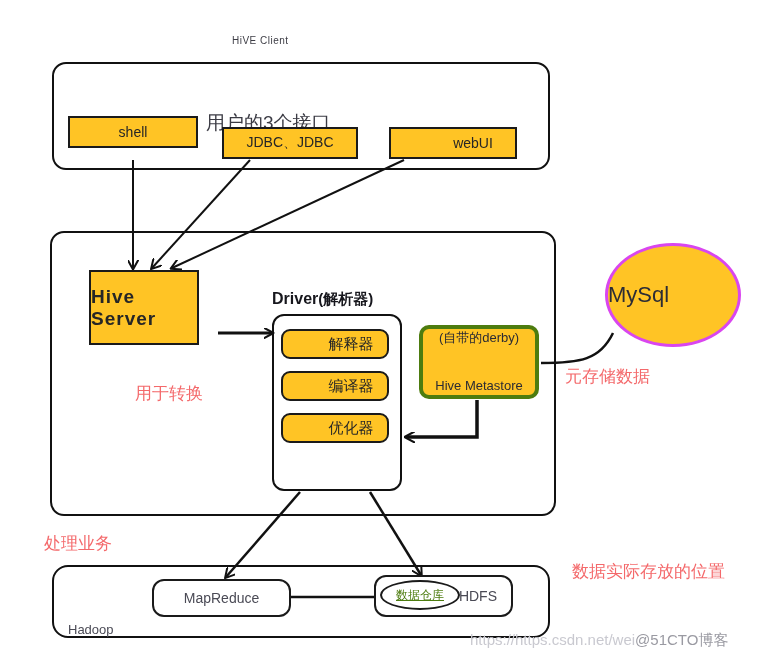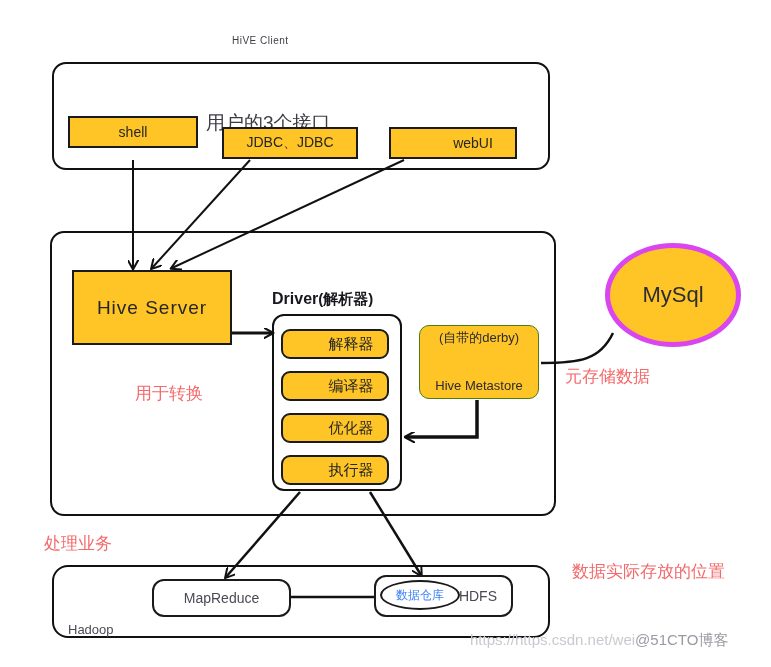--- a/index.html
+++ b/index.html
@@ -70,29 +70,29 @@
     display: flex;
     align-items: center;
     justify-content: center;
     color: #262626;
     box-sizing: border-box;
   }
   #box-shell  { left: 68px;  top: 116px; width: 130px; height: 32px; font-size: 14px; }
   #box-jdbc   { left: 222px; top: 127px; width: 136px; height: 32px; font-size: 14px; }
   #box-webui  { left: 389px; top: 127px; width: 128px; height: 32px; font-size: 14px; padding-left: 40px; }
   #box-hive-server {
-    left: 72px; top: 270px; width: 160px; height: 75px;
-    font-size: 19px; font-weight: normal; letter-spacing: 1px;
+    left: 89px; top: 270px; width: 110px; height: 75px;
+    font-size: 19px; font-weight: bold; letter-spacing: 1px;
   }
 
   
   .ybox-r {
     position: absolute;
     background: #FFC425;
-    border: 1px solid #4d7c0f;
+    border: 4px solid #4d7c0f;
     border-radius: 9px;
     display: flex;
     flex-direction: column;
     align-items: center;
     justify-content: center;
     color: #262626;
     box-sizing: border-box;
   }
   #box-metastore {
     left: 419px; top: 325px; width: 120px; height: 74px;
@@ -135,25 +135,24 @@
   #stage-1 { top: 371px; }
   #stage-2 { top: 413px; }
   #stage-3 { top: 455px; }
 
   
   #mysql-ellipse {
     position: absolute;
     left: 605px; top: 243px;
     width: 136px; height: 104px;
     background: #FFC425;
-    border: 5px solid #d946ef;
+    border: 3px solid #d946ef;
     border-radius: 50%;
     display: flex;
     align-items: center;
-    justify-content: center;
     font-size: 22px;
     color: #2c2c35;
     box-sizing: border-box;
   }
 
   
   .hbox {
     position: absolute;
     border: 2px solid #1a1a1a;
     border-radius: 12px;
@@ -177,22 +176,23 @@
     position: absolute;
     left: 380px; top: 580px;
     width: 80px; height: 30px;
     border: 2px solid #1a1a1a;
     border-radius: 50%;
     background: #ffffff;
     display: flex;
     align-items: center;
     justify-content: center;
     font-size: 12px;
-    color: #3b82f6;
-    box-sizing: border-box;
+    color: #4d7c0f;
+    box-sizing: border-box;
+    text-decoration: underline;
   }
 
   
   .red {
     position: absolute;
     color: #F4696B;
     white-space: nowrap;
     pointer-events: none;
   }
   #note-convert   { left: 135px; top: 382px; font-size: 17px; }
@@ -271,23 +271,20 @@
 
   <div class="stage" id="stage-0">
     <span>解释器</span>
   </div>
   <div class="stage" id="stage-1">
     <span>编译器</span>
   </div>
   <div class="stage" id="stage-2">
     <span>优化器</span>
   </div>
-  <div class="stage" id="stage-3">
-    <span>执行器</span>
-  </div>
 
   <div class="ybox-r" id="box-metastore">
     <span class="ms-line1">(自带的derby)</span>
     <span class="ms-line2">Hive Metastore</span>
   </div>
 
   <div id="mysql-ellipse">
     <span>MySql</span>
   </div>
 

